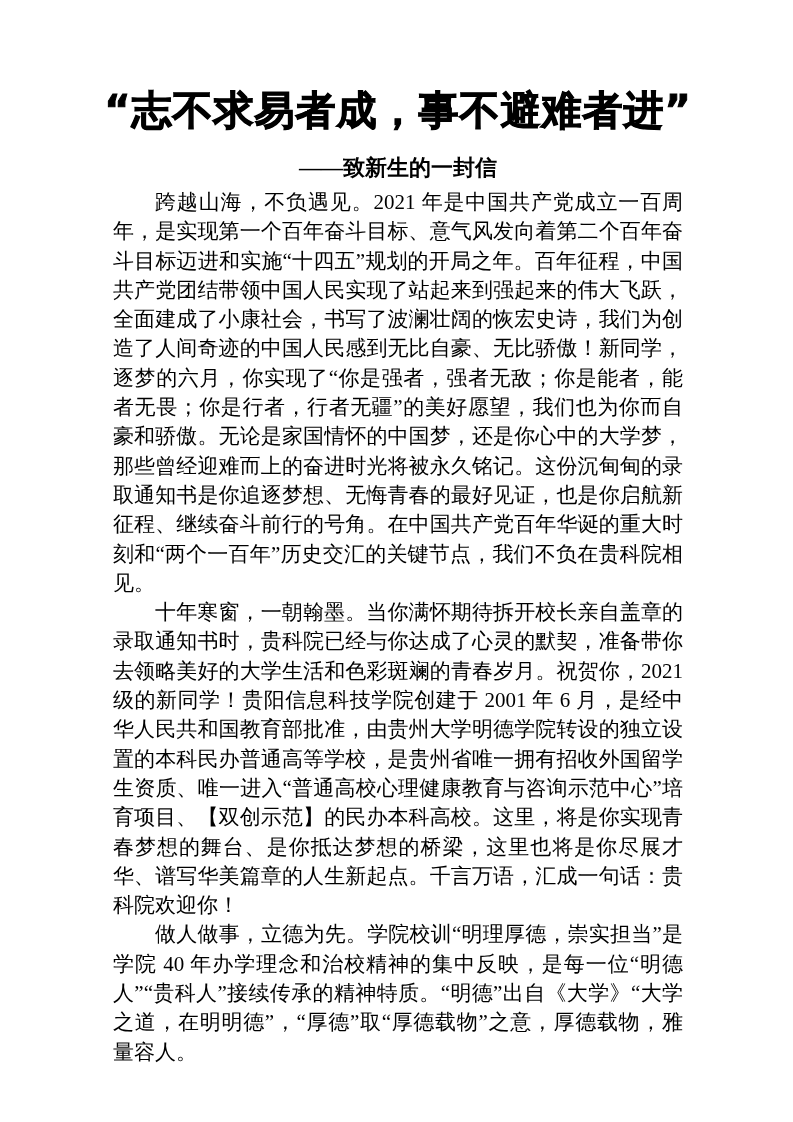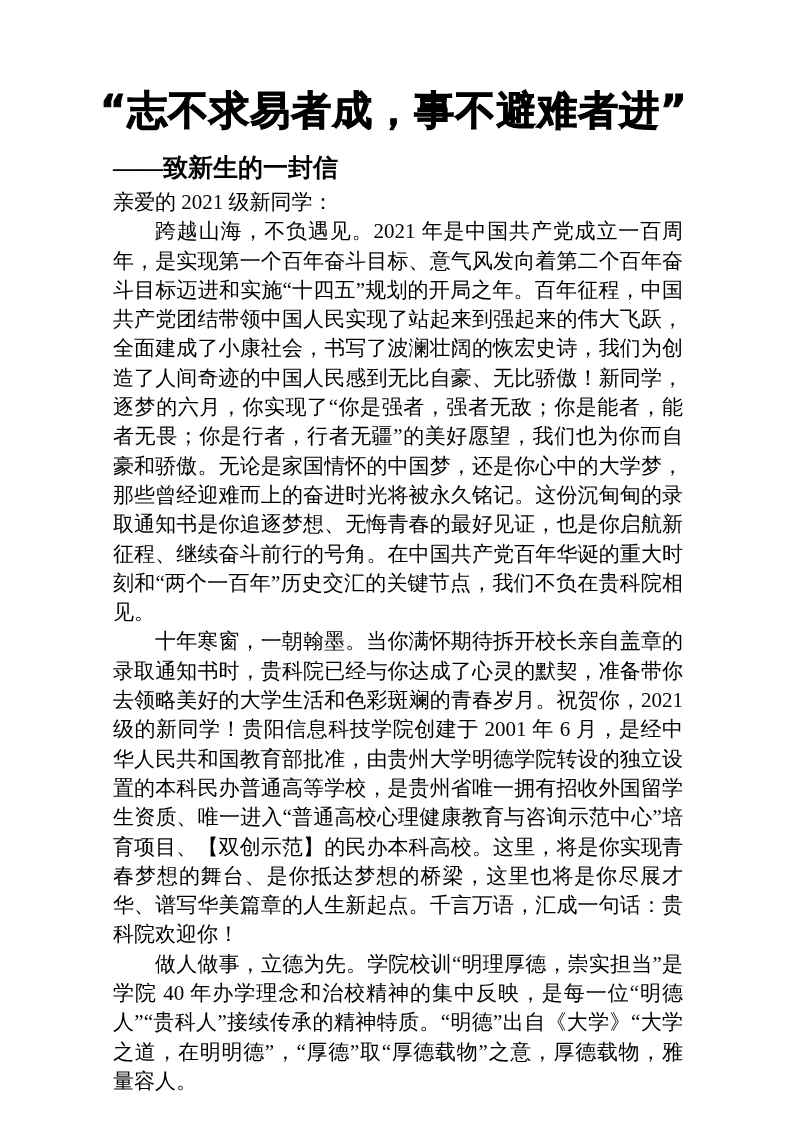--- a/index.html
+++ b/index.html
@@ -16,37 +16,37 @@
     color: #000000;
     overflow: hidden;
     font-family: "Liberation Serif", "DejaVu Serif", serif;
   }
   .title {
     position: absolute;
     top: 86px;
     left: 100px;
     width: 596px;
     margin: 0;
-    text-align: left;
+    text-align: center;
     font-family: "DejaVu Sans", "Liberation Sans", sans-serif;
     font-weight: 900;
     font-size: 40px;
     line-height: 48px;
     letter-spacing: 1px;
     white-space: nowrap;
     -webkit-text-stroke: 1px #000;
   }
   .subtitle {
     position: absolute;
     top: 153px;
     left: 113px;
     width: 570px;
-    text-align: left;
+    text-align: center;
     font-weight: bold;
-    font-size: 25px;
+    font-size: 22px;
     line-height: 30px;
   }
   .letter-body {
     position: absolute;
     top: 188px;
     left: 113px;
     width: 570px;
     font-size: 21px;
     line-height: 29.3px;
     text-align: justify;
@@ -62,18 +62,17 @@
   .run { font-weight: normal; }
   .run.bold { font-weight: normal; }
 </style>
 </head>
 <body style="background: rgb(255, 255, 255);">
 
 <div class="page" style="background: rgb(255, 255, 255); color: rgb(0, 0, 0);">
   <h1 class="title">“志不求易者成，事不避难者进”</h1>
   <div class="subtitle">——致新生的一封信</div>
   <div class="letter-body">
-      <p class="para"><span class="run">亲爱的 2021 级新同学：</span></p>
       <p class="para indent"><span class="run bold">跨越山海，不负遇见。</span><span class="run">2021 年是中国共产党成立一百周年，是实现第一个百年奋斗目标、意气风发向着第二个百年奋斗目标迈进和实施“十四五”规划的开局之年。百年征程，中国共产党团结带领中国人民实现了站起来到强起来的伟大飞跃，全面建成了小康社会，书写了波澜壮阔的恢宏史诗，我们为创造了人间奇迹的中国人民感到无比自豪、无比骄傲！新同学，逐梦的六月，你实现了“你是强者，强者无敌；你是能者，能者无畏；你是行者，行者无疆”的美好愿望，我们也为你而自豪和骄傲。无论是家国情怀的中国梦，还是你心中的大学梦，那些曾经迎难而上的奋进时光将被永久铭记。这份沉甸甸的录取通知书是你追逐梦想、无悔青春的最好见证，也是你启航新征程、继续奋斗前行的号角。在中国共产党百年华诞的重大时刻和“两个一百年”历史交汇的关键节点，我们不负在贵科院相见。</span></p>
       <p class="para indent"><span class="run bold">十年寒窗，一朝翰墨。</span><span class="run">当你满怀期待拆开校长亲自盖章的录取通知书时，贵科院已经与你达成了心灵的默契，准备带你去领略美好的大学生活和色彩斑斓的青春岁月。</span><span class="run bold">祝贺你，2021 级的新同学！</span><span class="run">贵阳信息科技学院创建于 2001 年 6 月，是经中华人民共和国教育部批准，由贵州大学明德学院转设的独立设置的本科民办普通高等学校，是贵州省唯一拥有招收外国留学生资质、唯一进入“普通高校心理健康教育与咨询示范中心”培育项目、【双创示范】的民办本科高校。这里，将是你实现青春梦想的舞台、是你抵达梦想的桥梁，这里也将是你尽展才华、谱写华美篇章的人生新起点。千言万语，汇成一句话：贵科院欢迎你！</span></p>
       <p class="para indent"><span class="run bold">做人做事，立德为先。</span><span class="run">学院校训“明理厚德，崇实担当”是学院 40 年办学理念和治校精神的集中反映，是每一位“明德人”“贵科人”接续传承的精神特质。“明德”出自《大学》“大学之道，在明明德”，“厚德”取“厚德载物”之意，厚德载物，雅量容人。</span></p>
     </div>
 </div>
 
 </body></html>

